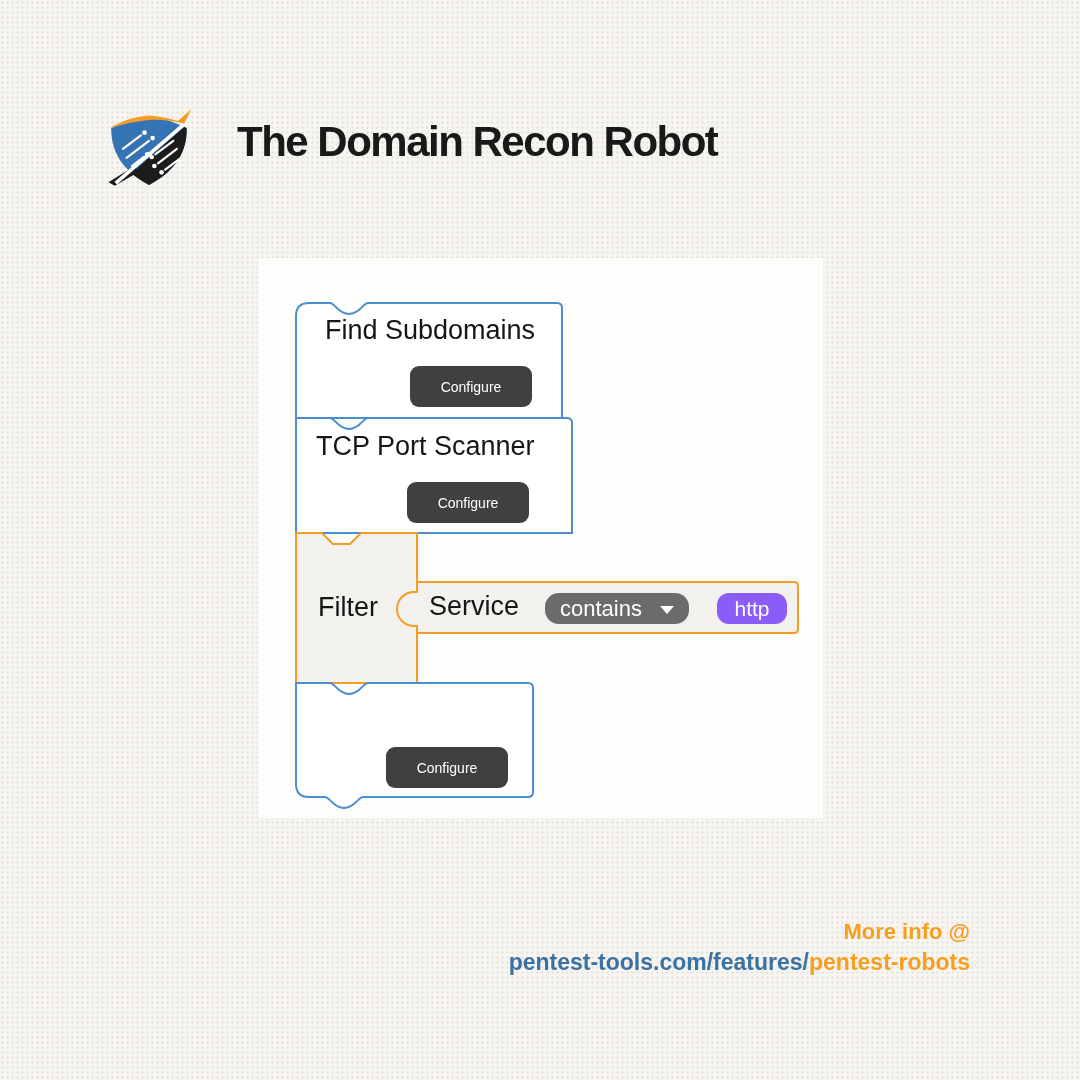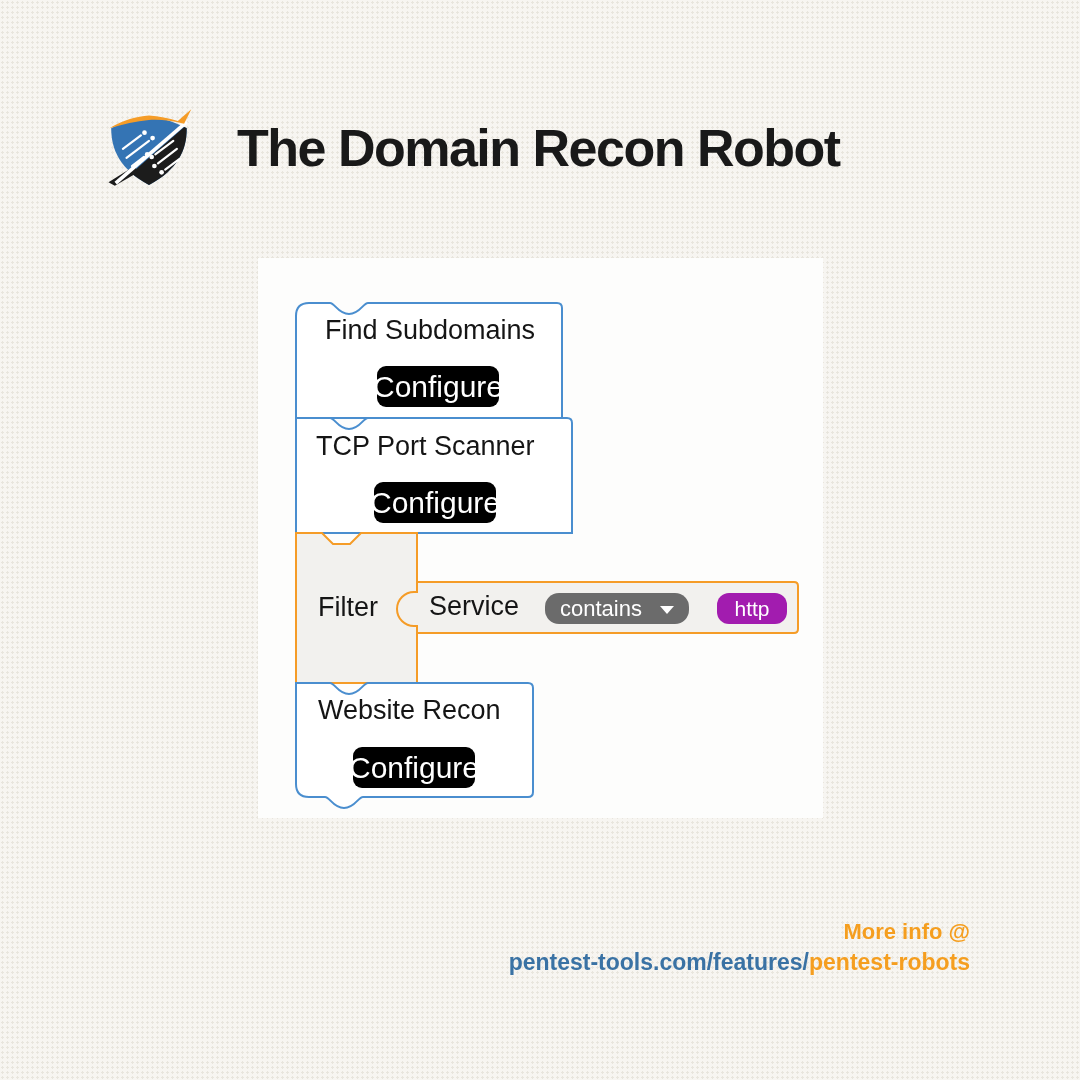--- a/index.html
+++ b/index.html
@@ -10,46 +10,46 @@
     background-image:radial-gradient(#e8e5dd 1px, transparent 1.3px);
     background-size:5px 5px;
   }
   .abs{position:absolute;}
   #workspace{
     left:258px;top:258px;width:565px;height:560px;
     background:#fdfdfc;
   }
   #title{
     left:237px;top:118px;width:760px;
-    font-size:52px;font-weight:800;letter-spacing:-1.5px;
+    font-size:42px;font-weight:800;letter-spacing:-1.5px;
     color:#191919;white-space:nowrap;
   }
   .block-label{
     font-size:27px;color:#151515;white-space:nowrap;line-height:1;
   }
   .btn-configure{
     display:flex;align-items:center;justify-content:center;
     width:122px;height:41px;border:none;border-radius:9px;
-    background:#000000;color:#ffffff;font-size:30px;
-    font-family:"Liberation Sans", sans-serif;cursor:pointer;padding:0;
+    background:#404040;color:#ffffff;font-size:14px;
+    font-family:"Liberation Sans", sans-serif;cursor:pointer;padding:0;margin-left:33px;
   }
   #dropdown-contains{
     left:545px;top:593px;width:144px;height:31px;
     background:#6b6b6b;border-radius:14px;color:#fff;
     display:flex;align-items:center;justify-content:center;gap:18px;
     font-size:22px;cursor:pointer;
   }
   #dropdown-contains .caret{
     width:0;height:0;border-left:7px solid transparent;
     border-right:7px solid transparent;border-top:8px solid #ffffff;
     margin-top:2px;
   }
   #http-chip{
     left:717px;top:593px;width:70px;height:31px;
-    background:#a21caf;border-radius:12px;color:#fff;
+    background:#8b5cf6;border-radius:12px;color:#fff;
     display:flex;align-items:center;justify-content:center;
     font-size:21px;cursor:pointer;
   }
   #footer{
     right:110px;top:917px;width:500px;text-align:right;line-height:1.35;
   }
   #footer .line1{font-size:22px;font-weight:bold;color:#f59e1f;}
   #footer .line2{font-size:23px;font-weight:bold;}
   #footer .url-blue{color:#3a72a4;text-align:right;}
   #footer .url-orange{color:#f59e1f;}
@@ -131,20 +131,19 @@
 </div>
 <div class="abs" id="dropdown-contains">
   <span>contains</span>
   <span class="caret"></span>
 </div>
 <div class="abs" id="http-chip">
   <span>http</span>
 </div>
 
 <div class="abs" style="left:296px;top:683px;width:237px;height:114px;">
-  <div class="abs block-label" style="left:22px;top:14px;">Website Recon</div>
   <button class="abs btn-configure" style="left:57px;top:64px;">Configure</button>
 </div>
 
 <div class="abs" id="footer">
   <div class="line1">More info @</div>
   <div class="line2"><span class="url-blue">pentest-tools.com/features/</span><span class="url-orange">pentest-robots</span></div>
 </div>
 
 </body></html>

